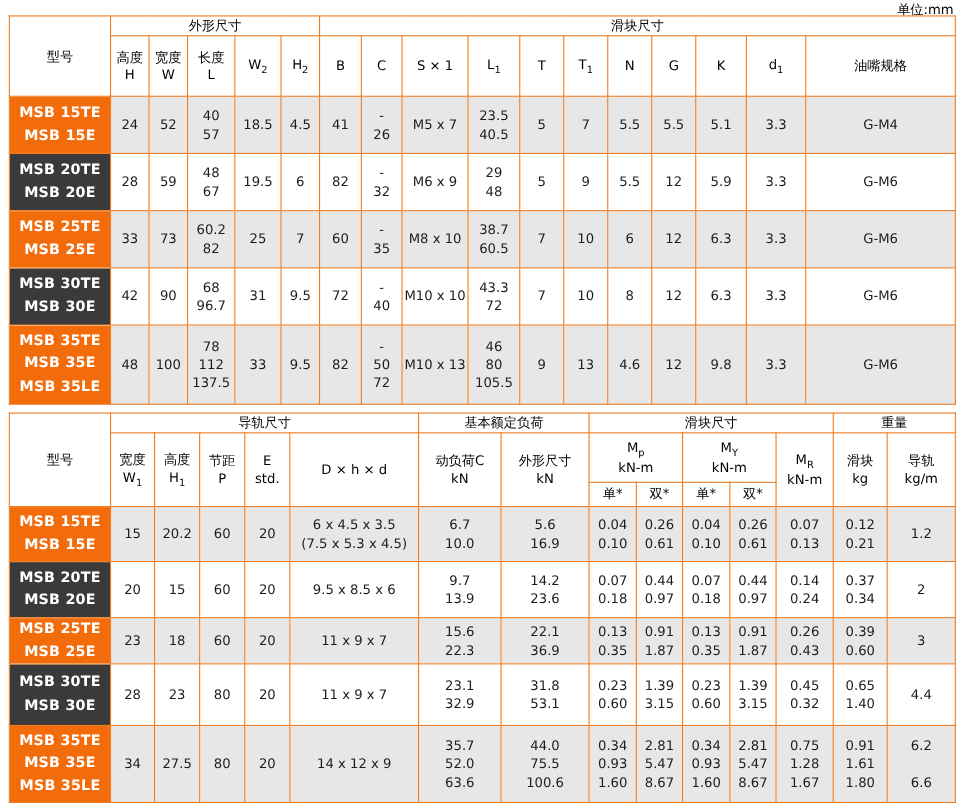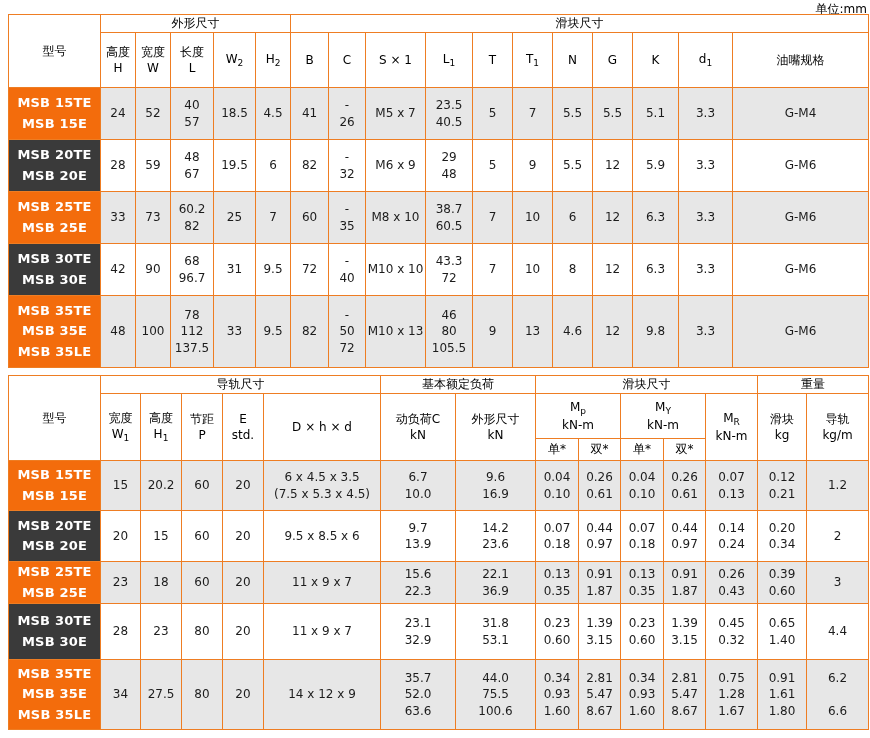--- a/index.html
+++ b/index.html
@@ -262,21 +262,21 @@
           <th class="model">MSB 15TE
 MSB 15E</th>
           <td>15</td>
           <td>20.2</td>
           <td>60</td>
           <td>20</td>
           <td>6 x 4.5 x 3.5
 (7.5 x 5.3 x 4.5)</td>
           <td>6.7
 10.0</td>
-          <td>9.6
+          <td>5.6
 16.9</td>
           <td>0.04
 0.10</td>
           <td>0.26
 0.61</td>
           <td>0.04
 0.10</td>
           <td>0.26
 0.61</td>
           <td>0.07
@@ -300,21 +300,21 @@
           <td>0.07
 0.18</td>
           <td>0.44
 0.97</td>
           <td>0.07
 0.18</td>
           <td>0.44
 0.97</td>
           <td>0.14
 0.24</td>
-          <td>0.20
+          <td>0.37
 0.34</td>
           <td>2</td>
         </tr>
         <tr>
           <th class="model">MSB 25TE
 MSB 25E</th>
           <td>23</td>
           <td>18</td>
           <td>60</td>
           <td>20</td>

